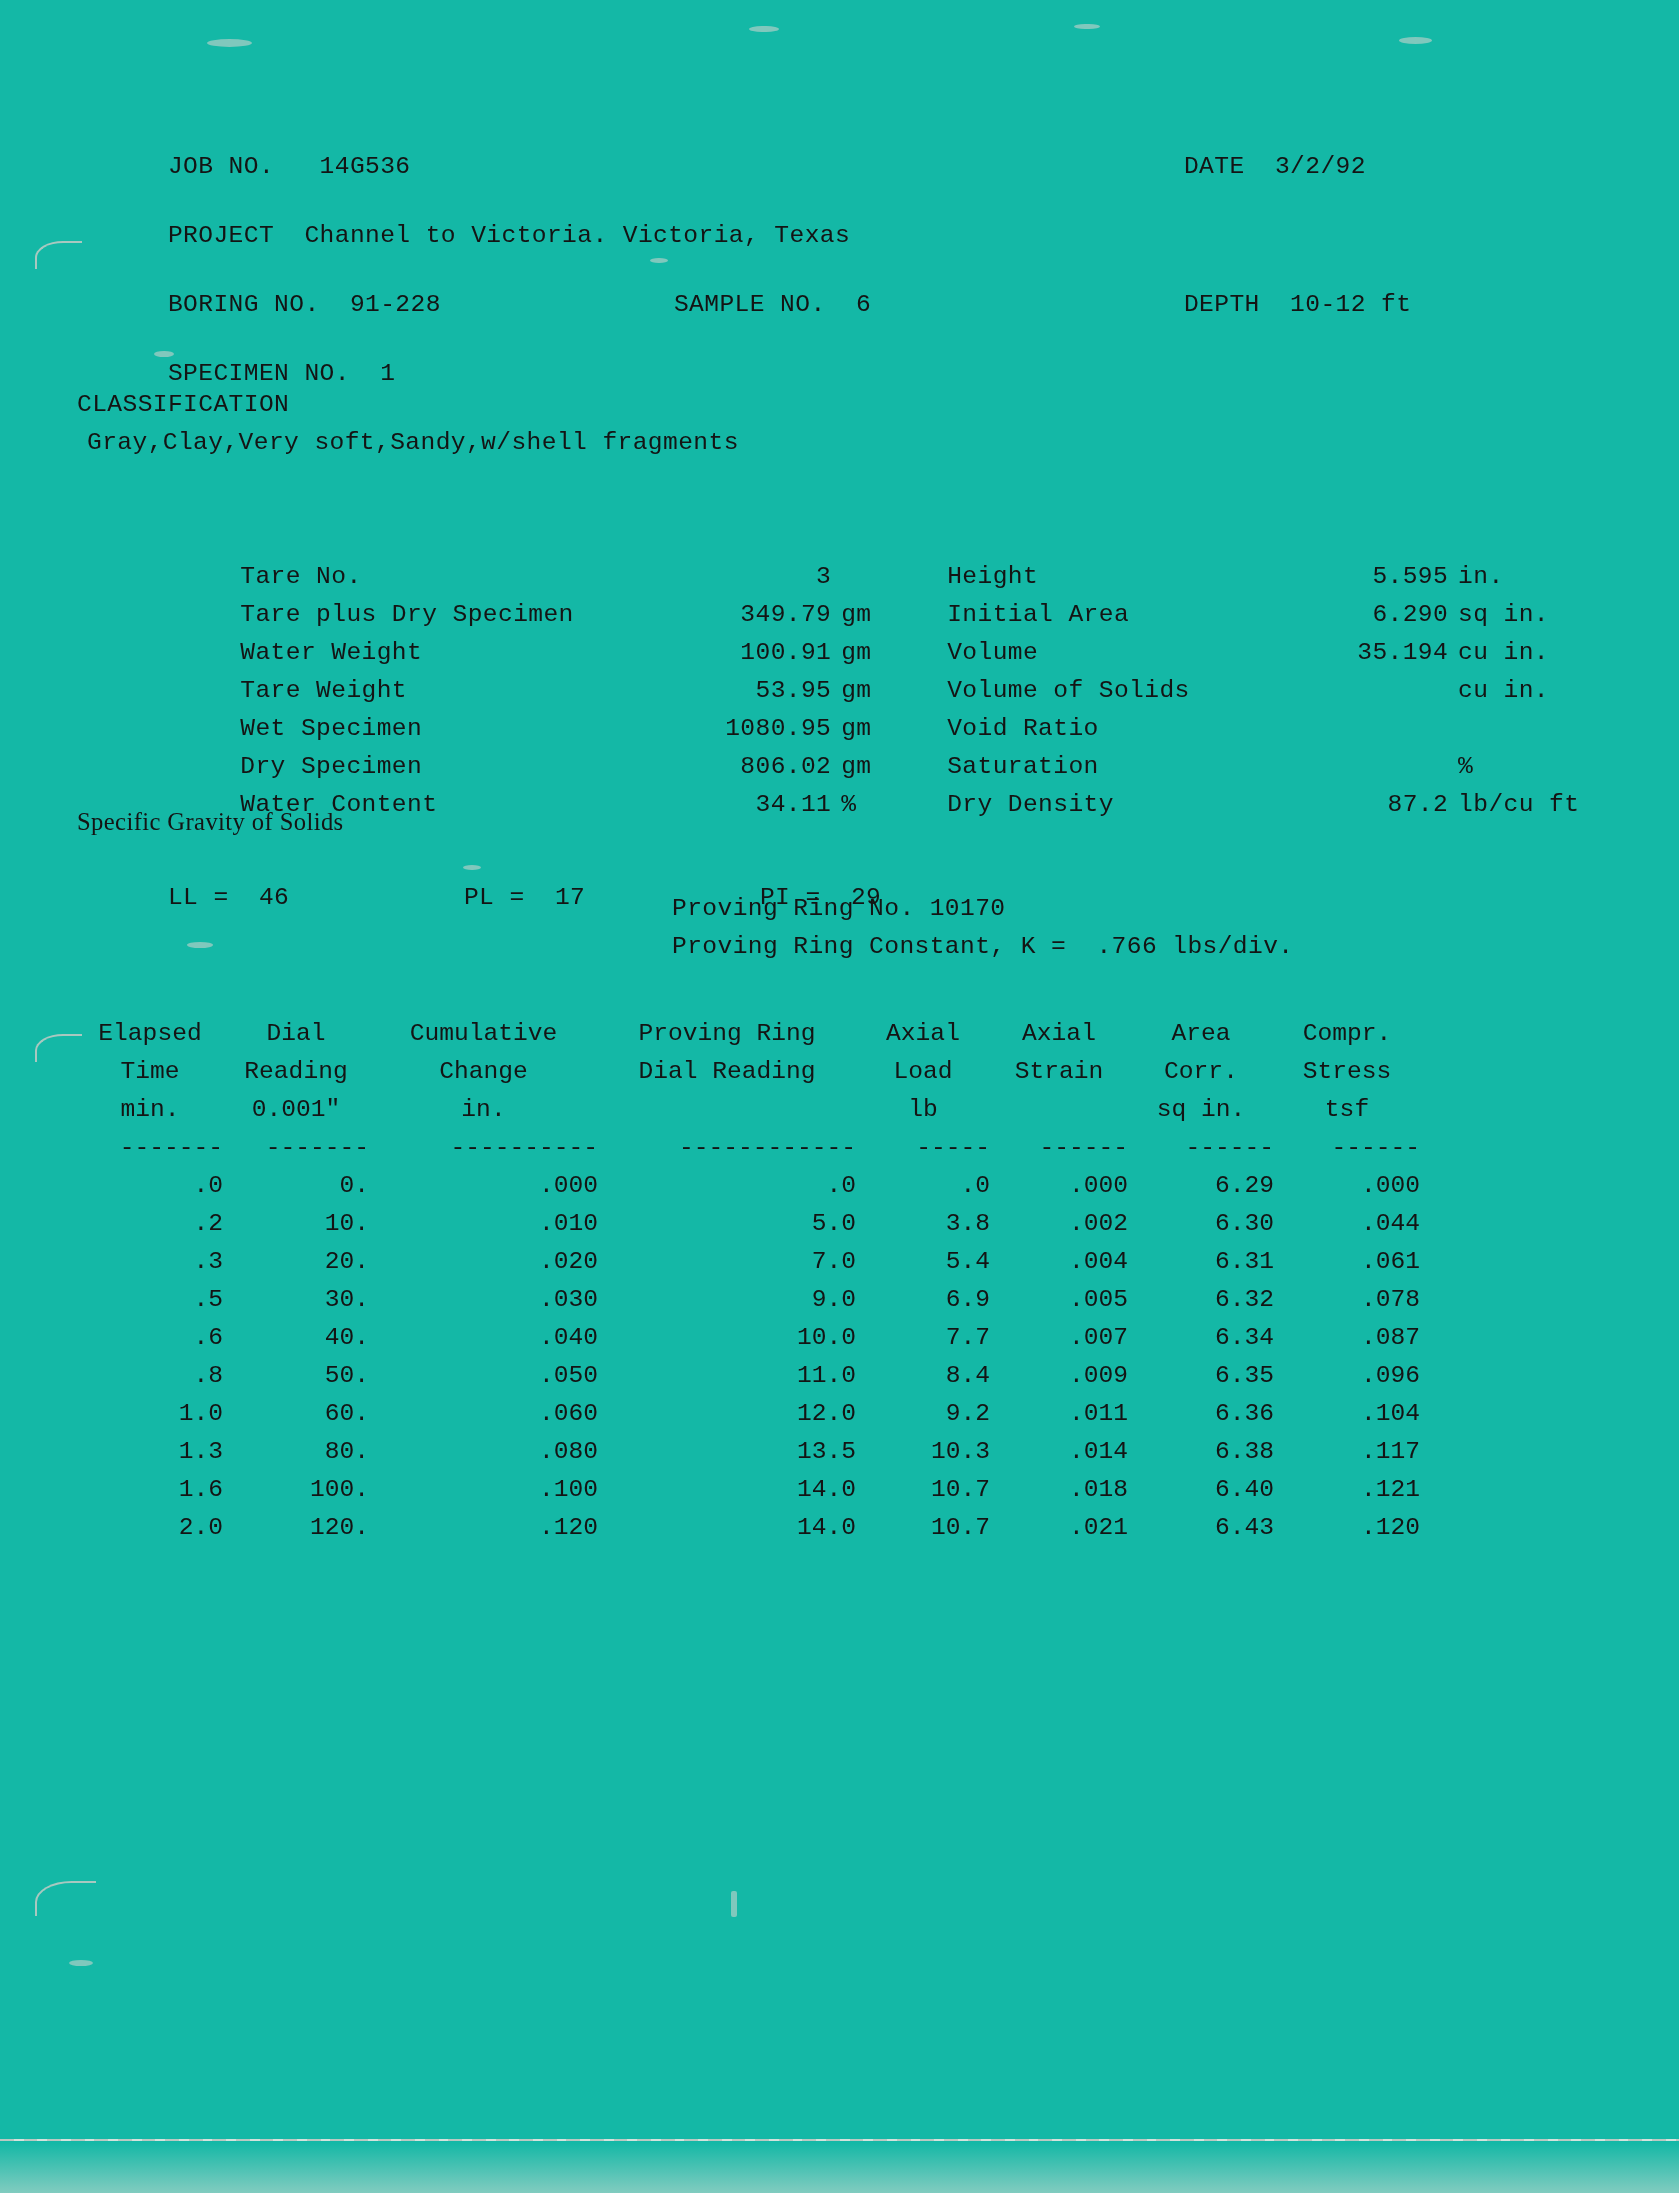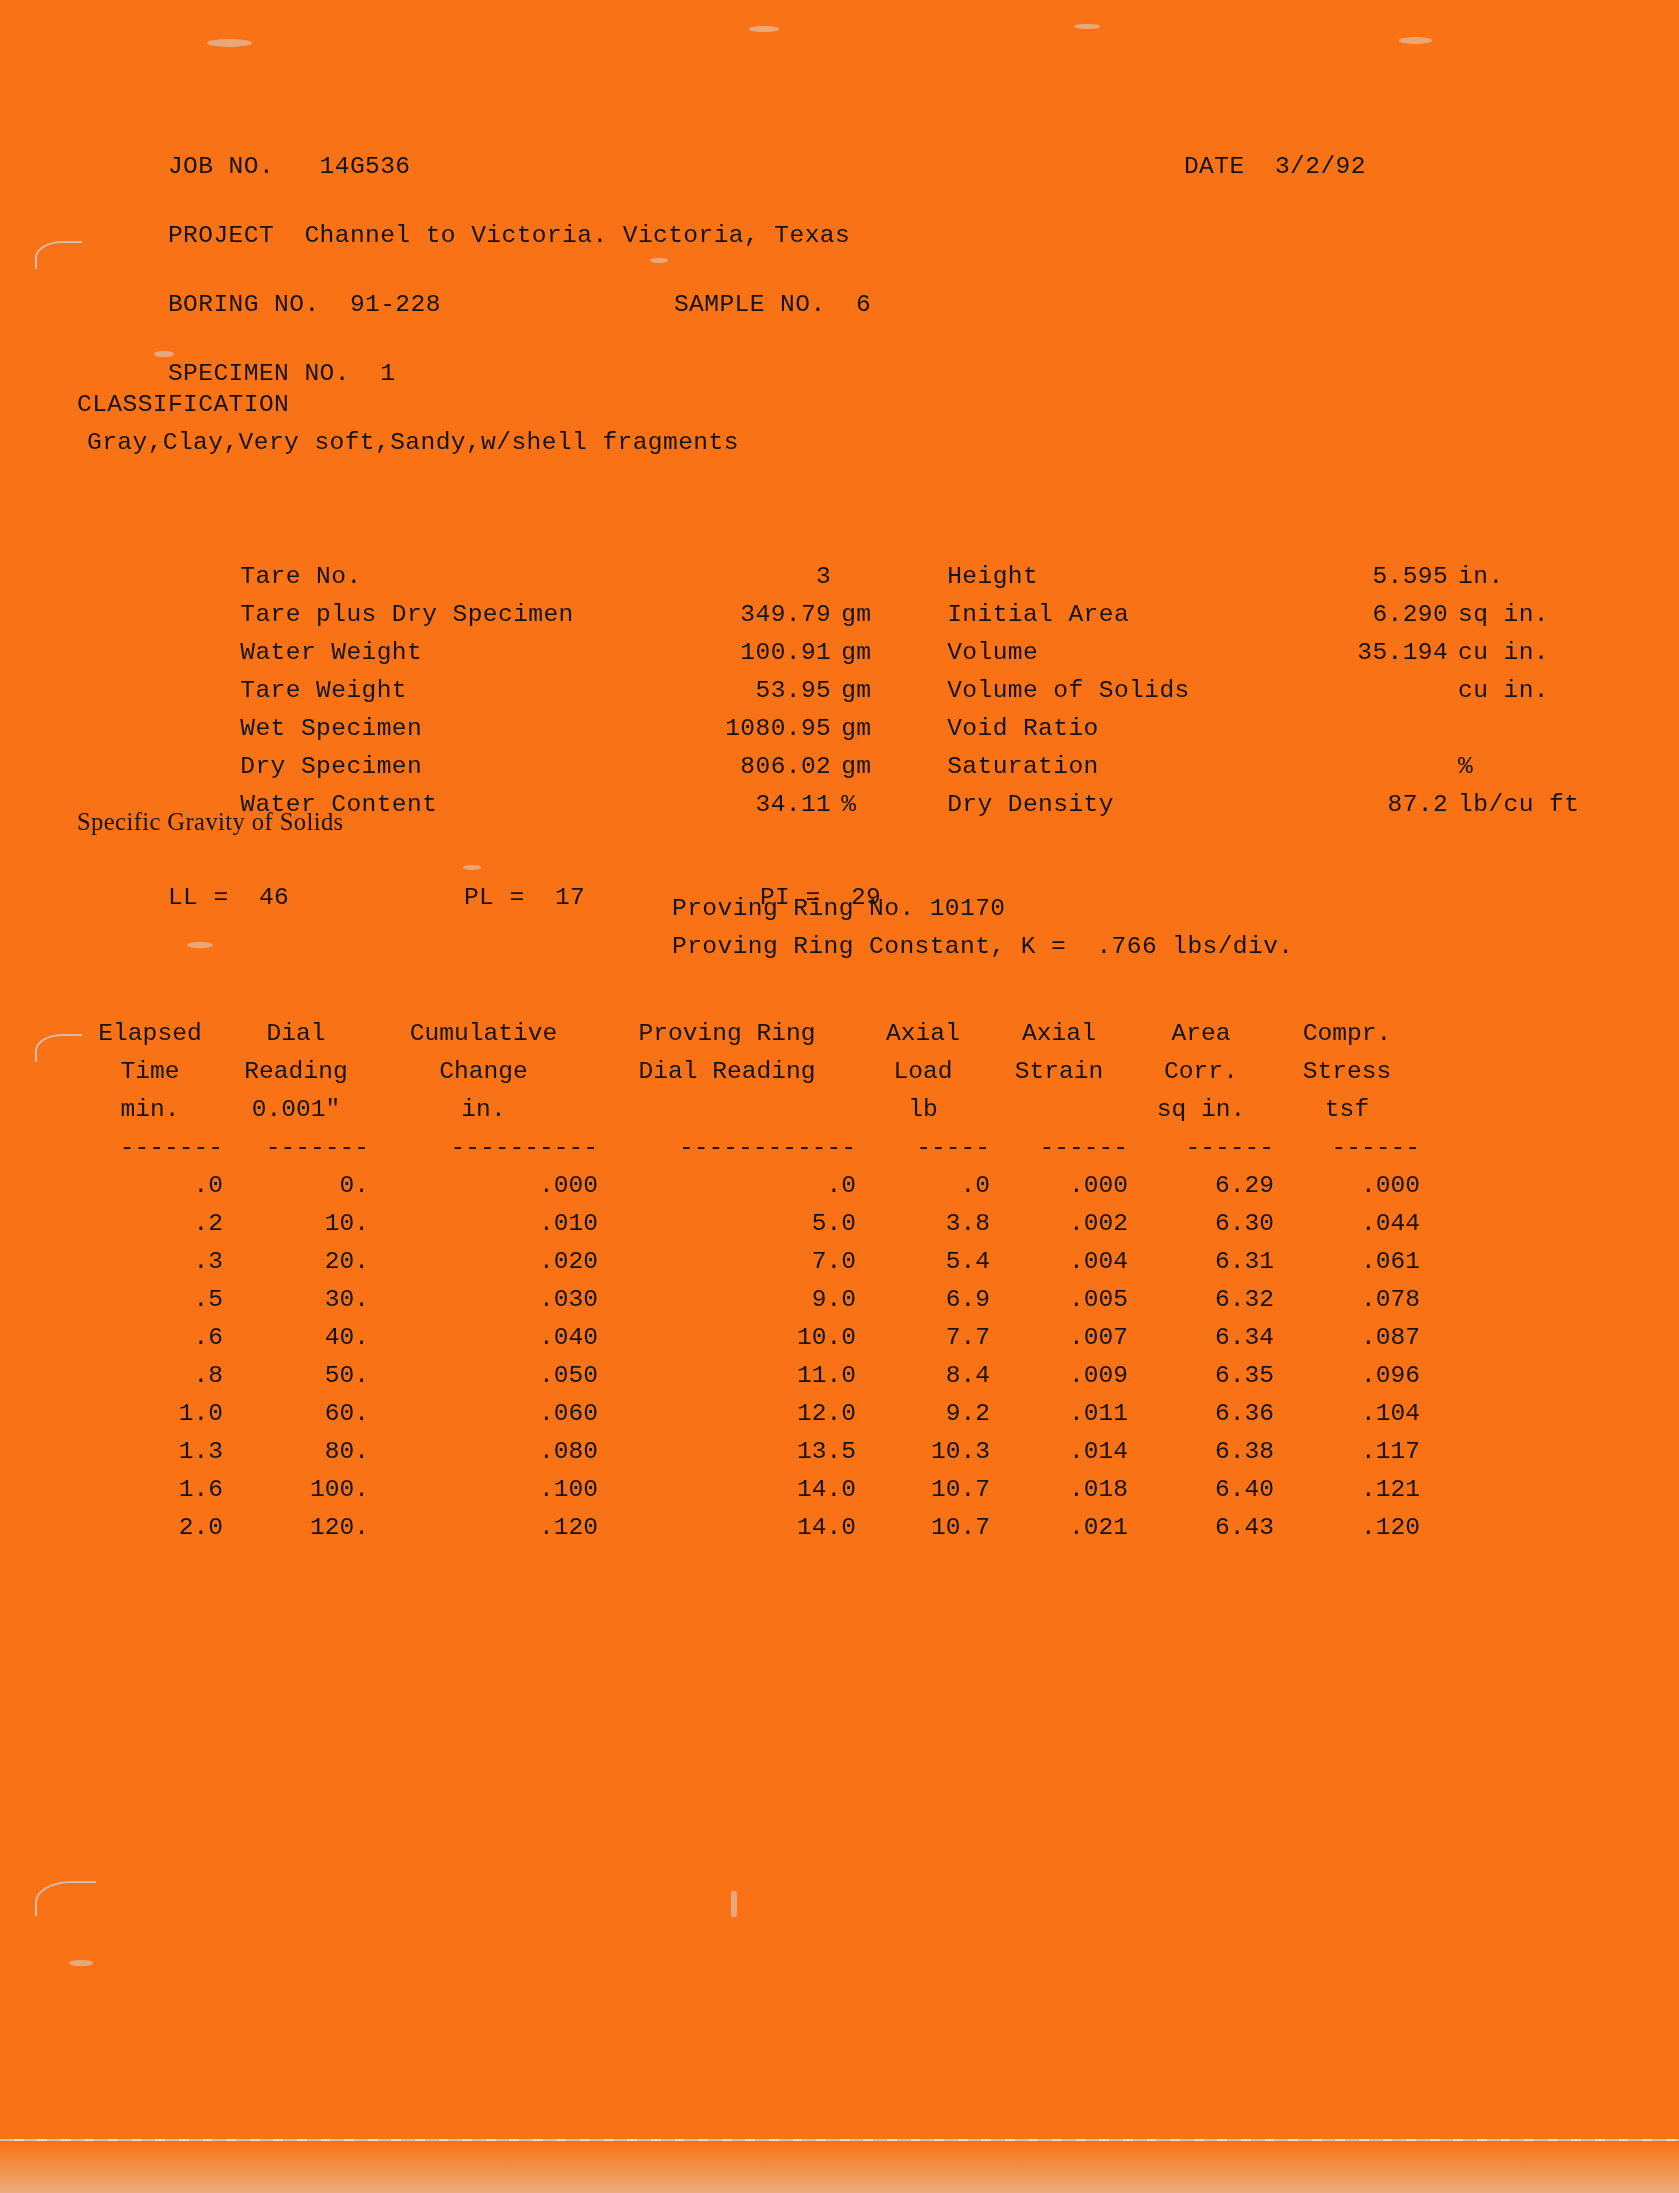--- a/index.html
+++ b/index.html
@@ -11,21 +11,21 @@
     width: 1680px;
     height: 2194px;
     position: relative;
     font-family: "Liberation Mono", "DejaVu Sans Mono", monospace;
     color: #141414;
     overflow: hidden;
   }
   .page {
     position: absolute;
     inset: 0;
-    background: #f97316;
+    background: #14b8a6;
   }
   .sheet {
     position: absolute;
     left: 0; top: 0; right: 0; bottom: 0;
     padding: 69px 69px 0 69px;
     box-sizing: border-box;
   }
   .mono {
     font-family: "Liberation Mono", "DejaVu Sans Mono", monospace;
     font-size: 24.6px;
@@ -146,20 +146,23 @@
 
     <div class="mono hdr" id="row-project">
       <span>PROJECT</span><span>  </span><span>Channel to Victoria. Victoria, Texas</span>
     </div>
 
     <div class="mono hdr" id="row-boring">
       <span>BORING NO.</span><span>  </span><span>91-228</span>
     </div>
     <div class="mono col-right" style="left:583px; top:248px;font-family:Liberation Mono, monospace;">
       <span>SAMPLE NO.</span><span>  </span><span>6</span>
+    </div>
+    <div class="mono col-right" style="left:1093px; top:248px;">
+      <span>DEPTH</span><span>  </span><span>10-12 ft</span>
     </div>
 
     <div class="mono hdr" id="row-specimen">
       <span>SPECIMEN NO.</span><span>  </span><span>1</span>
     </div>
 
     <div class="mono hdr" id="row-classification-label">CLASSIFICATION</div>
     <div class="mono hdr" id="row-classification-value">Gray,Clay,Very soft,Sandy,w/shell fragments</div>
 
     <div id="props">

